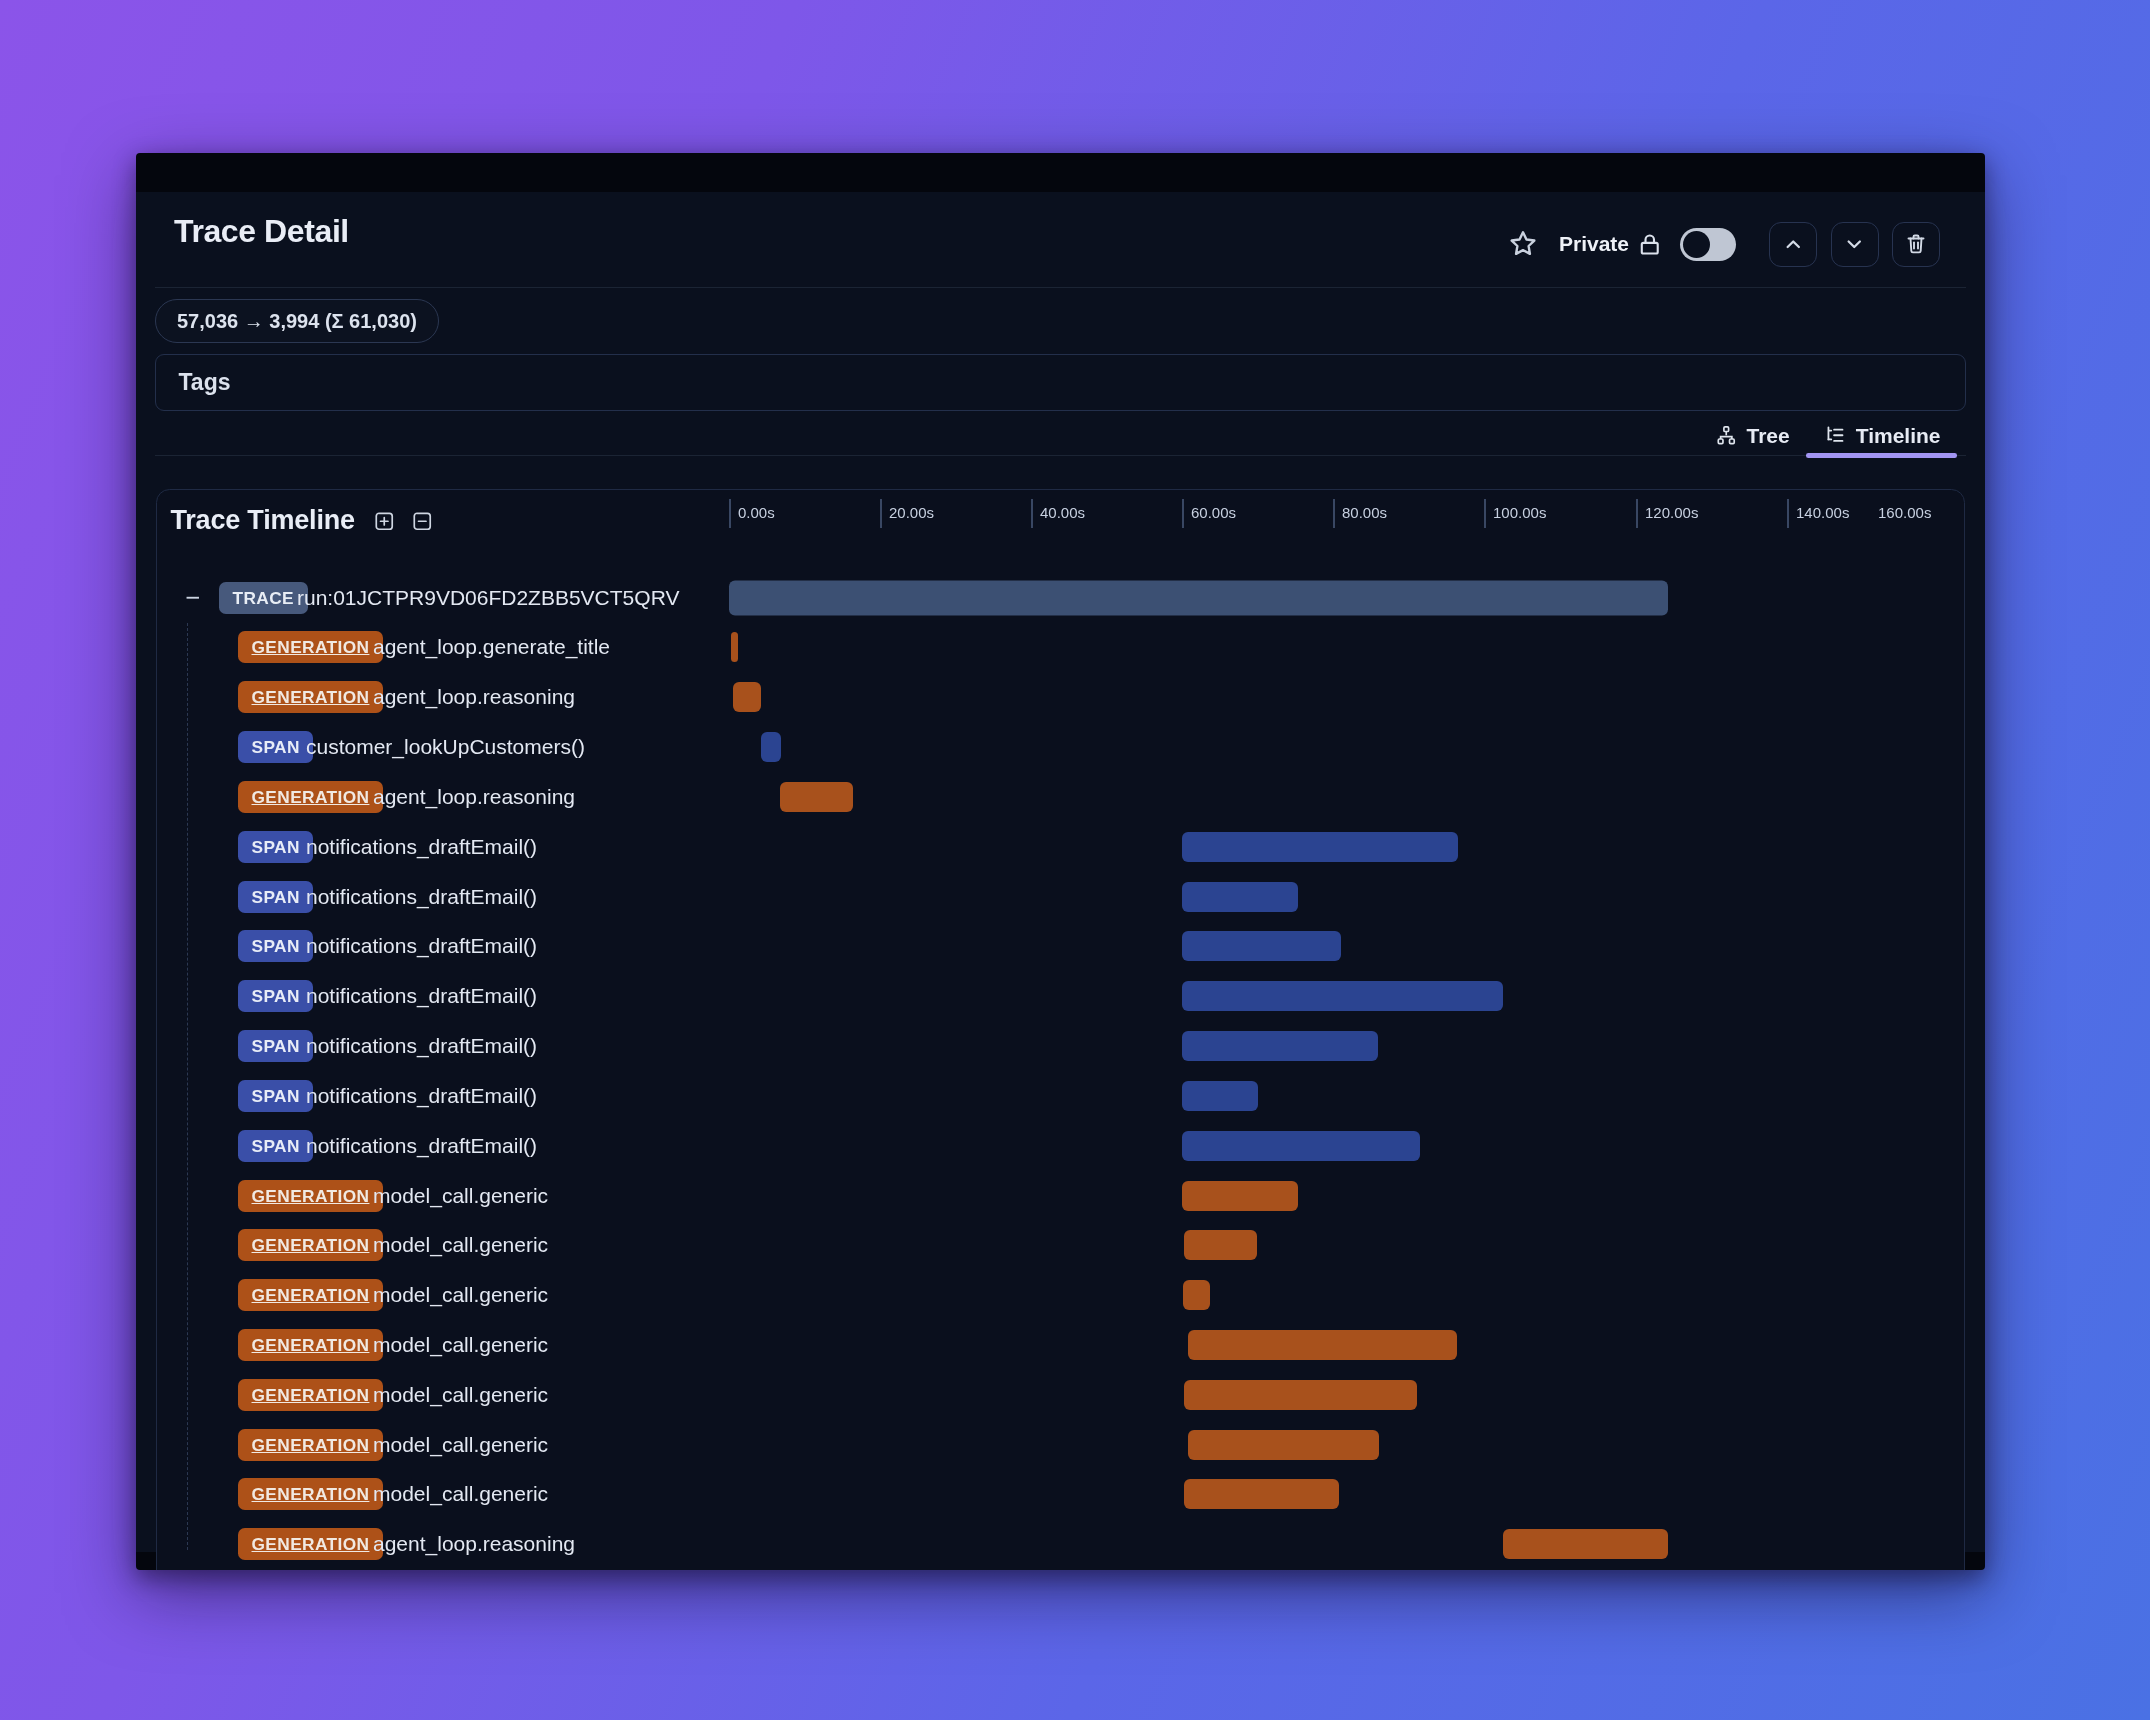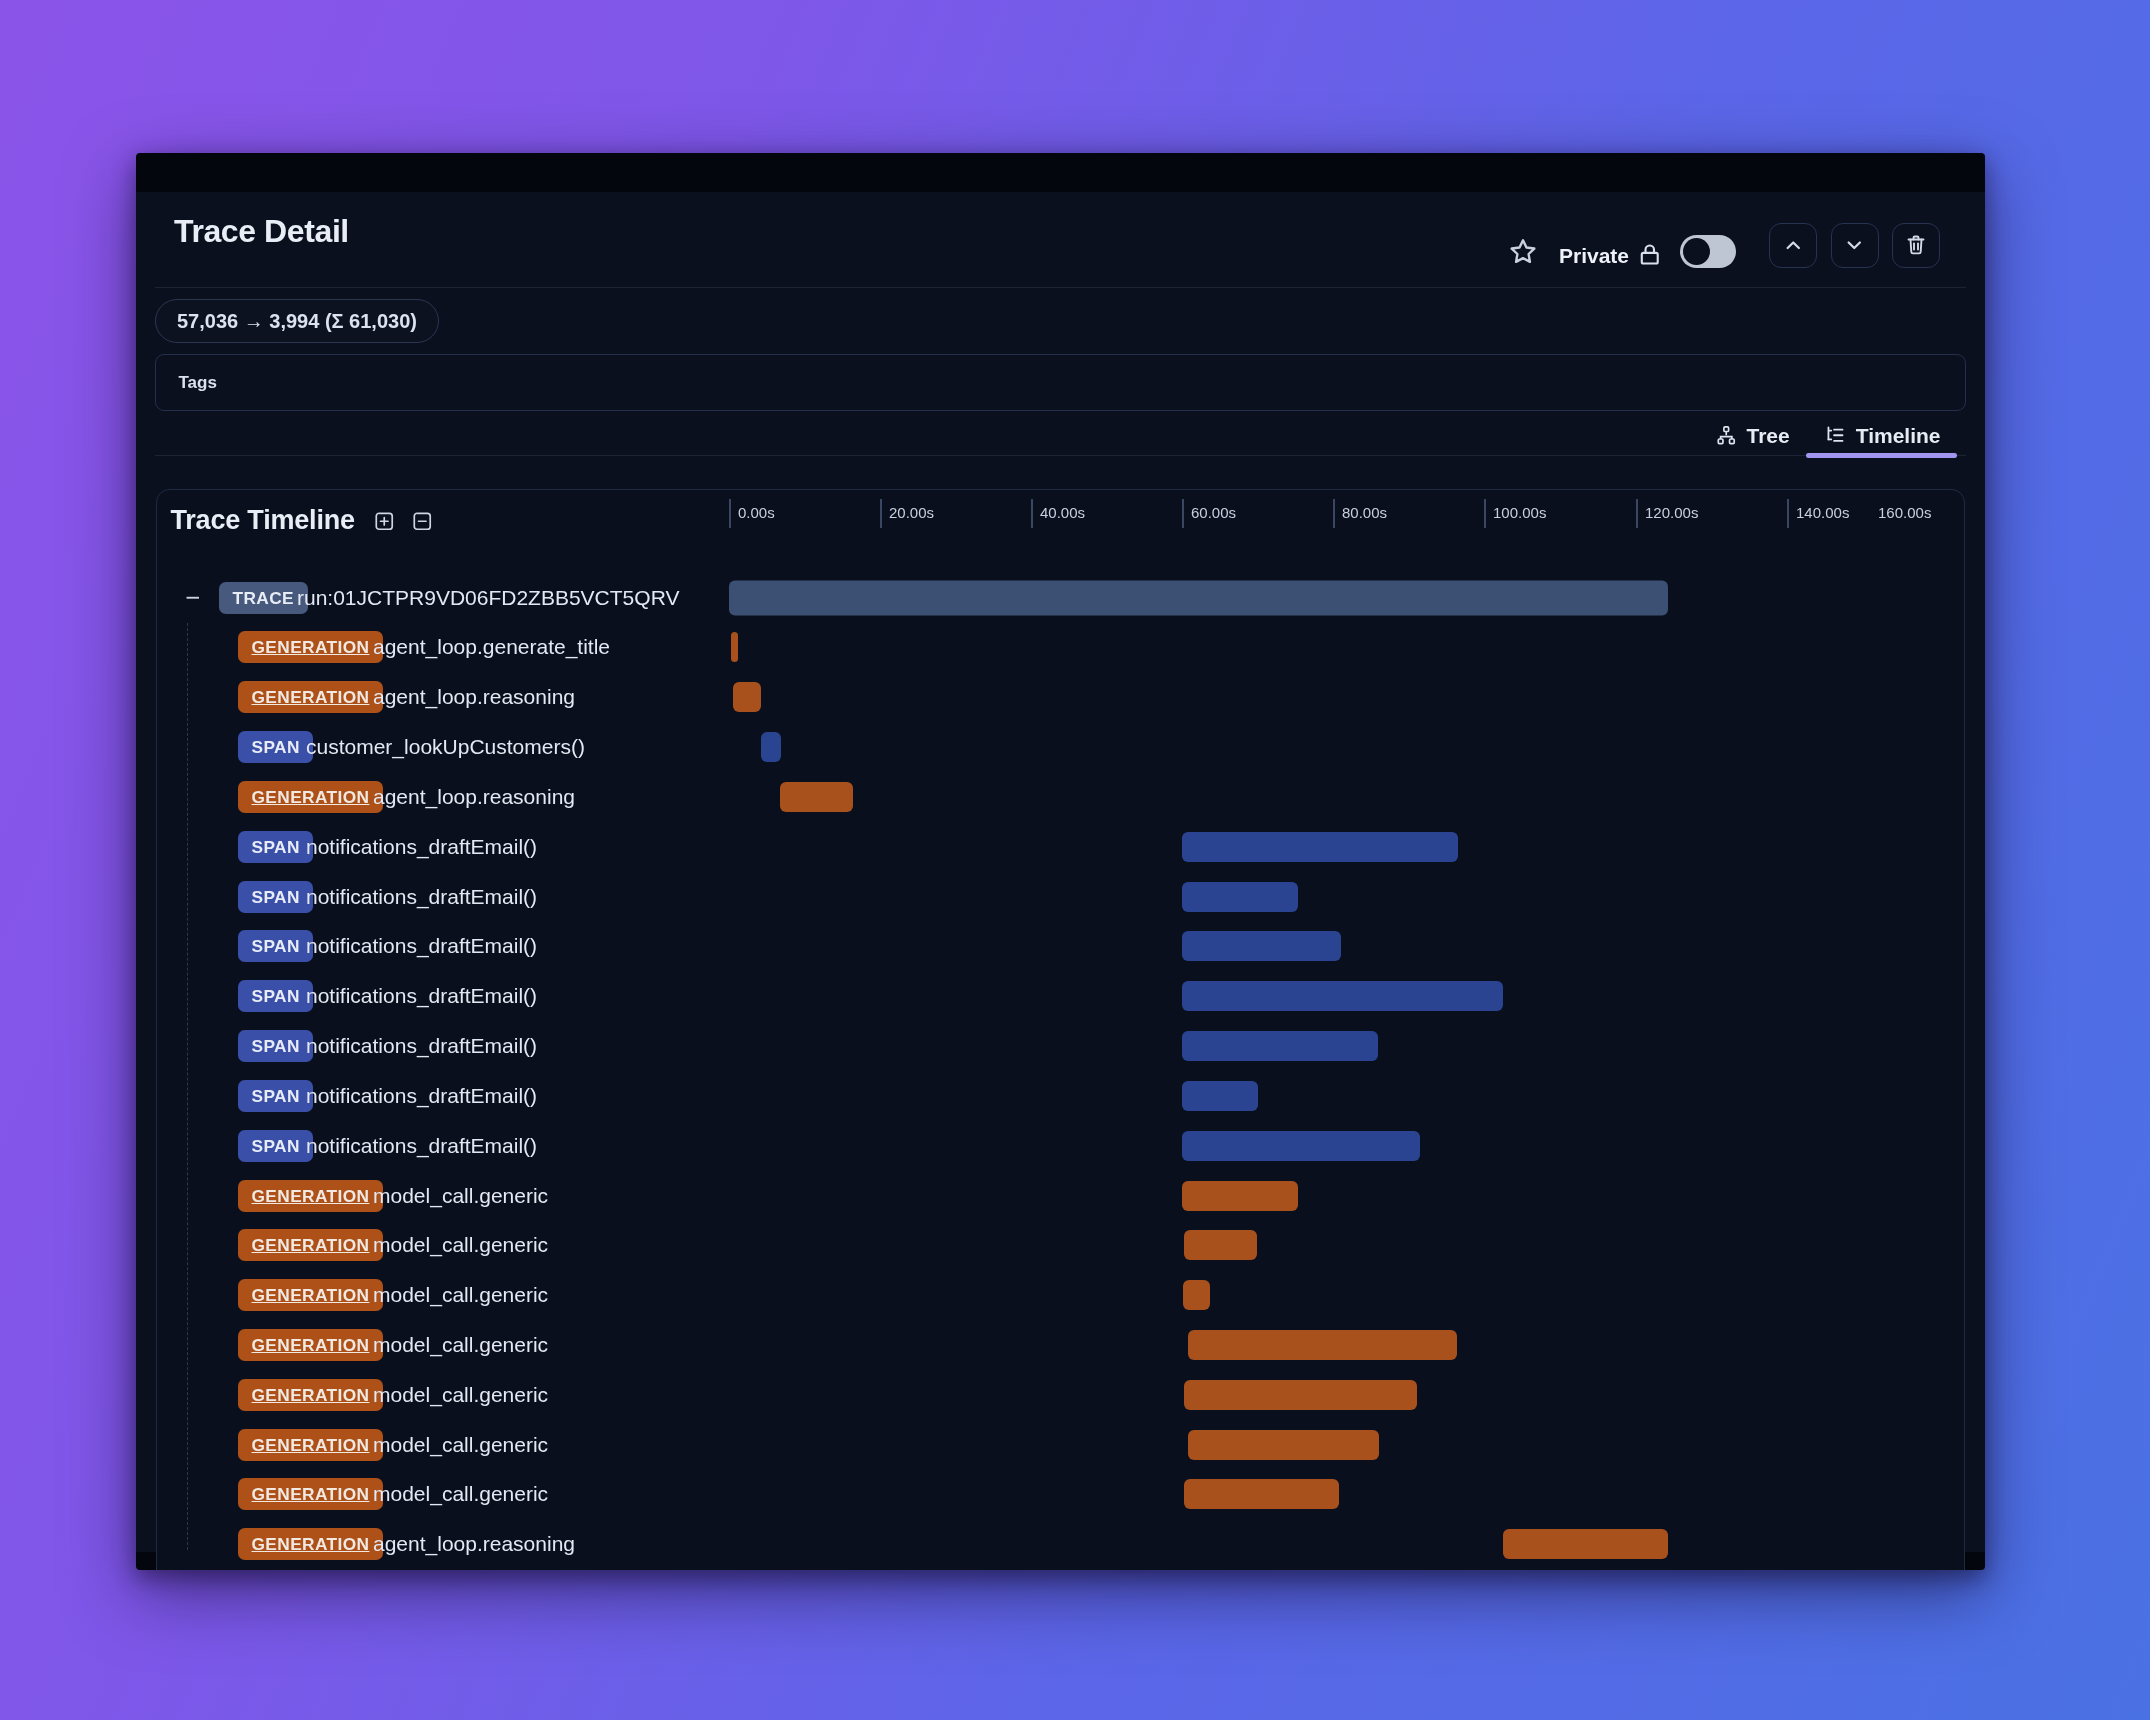--- a/index.html
+++ b/index.html
@@ -17,21 +17,21 @@
     position:absolute; left:0; right:0; top:39px; bottom:18px;
     background:#0a101e;
   }
   
   .page-title {
     position:absolute; left:38px; top:21px;
     font-size:32px; font-weight:bold; letter-spacing:-0.4px; color:#e9edf6;
   }
   .header-right {
     position:absolute; right:45px; top:28.6px; height:47px;
-    display:flex; align-items:flex-end;
+    display:flex; align-items:center;
   }
   .icon { display:inline-flex; align-items:center; justify-content:center; }
   .private-label { font-size:21px; font-weight:bold; color:#eef1f7; margin:0 7.5px 0 19.5px; }
   .toggle {
     width:56px; height:33px; border-radius:16.5px; background:#bfc6d3;
     position:relative; margin:0 19.5px 0 18px; cursor:pointer;
   }
   .toggle .knob {
     position:absolute; left:3px; top:3px; width:27px; height:27px;
     border-radius:50%; background:#0a101e;
@@ -45,21 +45,21 @@
   .token-pill {
     position:absolute; left:19px; top:107px; height:44px;
     border:1.5px solid #2b3752; border-radius:22.5px;
     display:inline-flex; align-items:center; padding:0 21px;
     font-size:20px; font-weight:bold; color:#dde3ee; background:rgba(16,22,38,.35);
   }
   .tags-box {
     position:absolute; left:19px; right:19px; top:162px; height:57px;
     border:1.5px solid #232f4b; border-radius:9px;
     display:flex; align-items:center; padding-left:22.5px;
-    font-size:17px; font-weight:bold; color:#dce2ed;
+    font-size:23px; font-weight:bold; color:#dce2ed;
   }
   
   .tabs-bar { position:absolute; left:19px; right:19px; top:223px; height:41px; border-bottom:1.5px solid #1b2434; }
   .tabs { position:absolute; right:9px; top:0; height:41px; display:flex; }
   .tab {
     position:relative; height:41px; display:flex; align-items:center; gap:9px;
     padding:0 16.5px; font-size:21px; font-weight:bold; color:#e7ebf4; cursor:pointer;
   }
   .tab .underline { position:absolute; left:0; right:0; bottom:-1.5px; height:4.5px; border-radius:2.3px; background:transparent; }
   .tab.active .underline { background:var(--accent_purple,#a295f2); }

